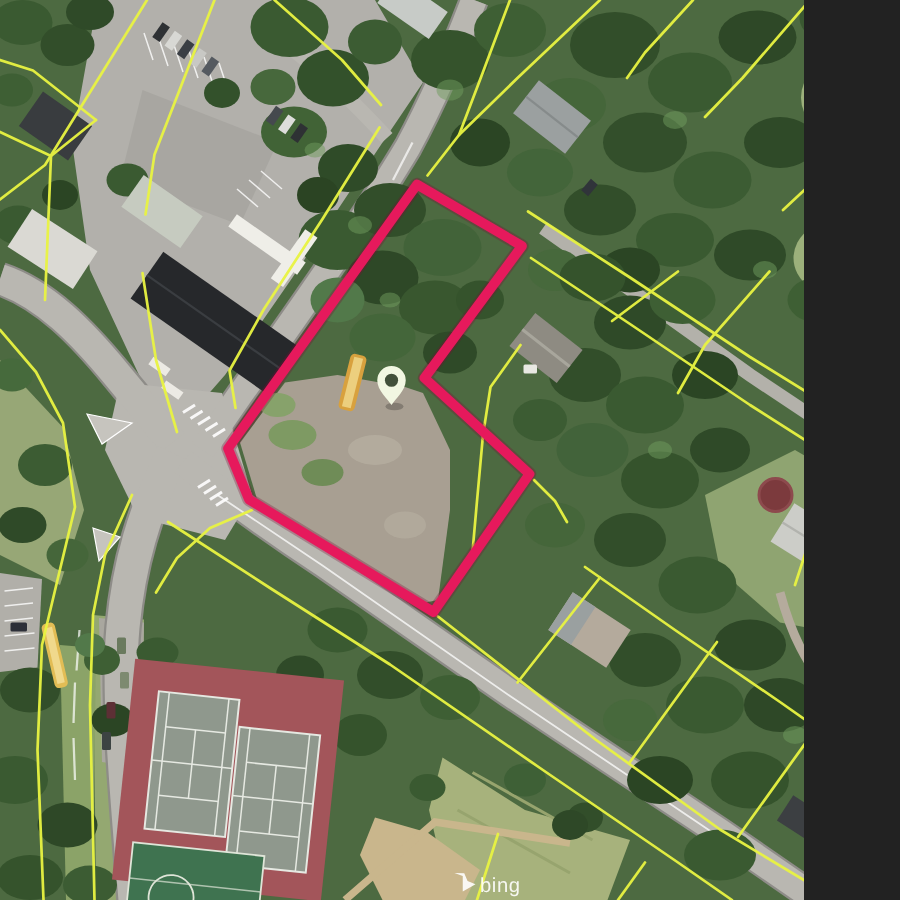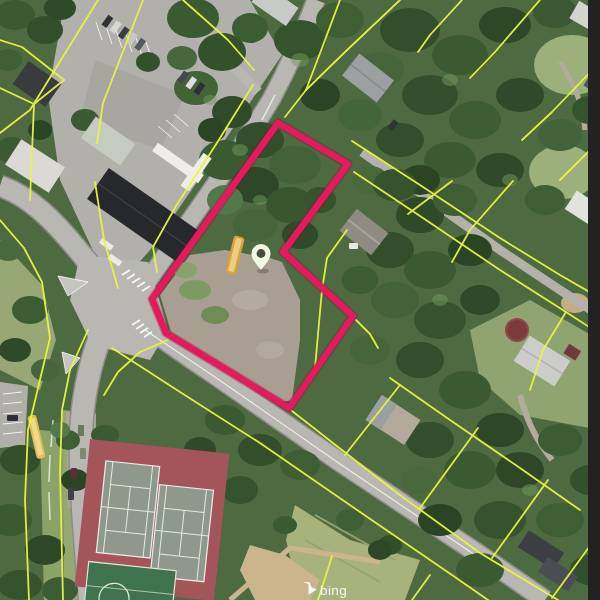--- a/index.html
+++ b/index.html
@@ -1,16 +1,16 @@
 <!DOCTYPE html>
 <html><head>
 <meta charset="utf-8">
 <style>
   html,body{margin:0;padding:0;background:#222;}
-  #viewport{width:588px;height:600px;overflow:hidden;position:relative;}
+  #viewport{width:536px;height:600px;overflow:hidden;position:relative;}
   svg{display:block;}
   text{font-family:"Liberation Sans",sans-serif;}
 </style>
 </head>
 <body>
 
 <div id="viewport">
 <svg width="600" height="600" viewBox="0 0 600 600" xmlns="http://www.w3.org/2000/svg">
 
   <g>

